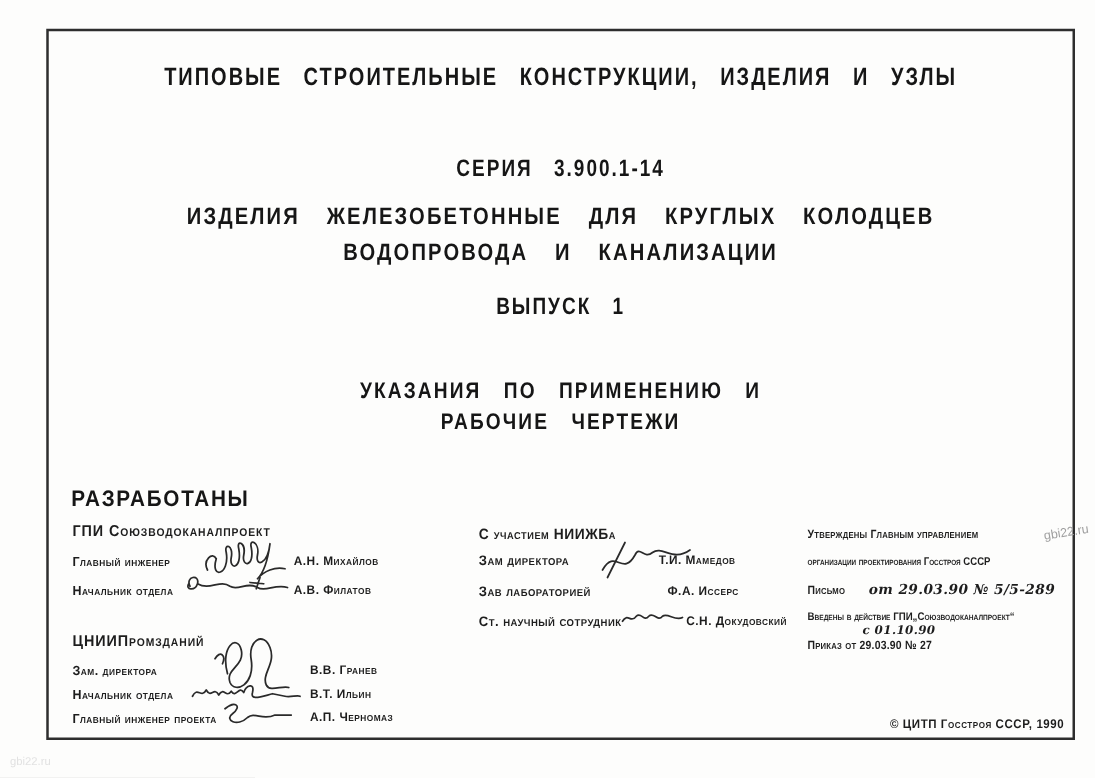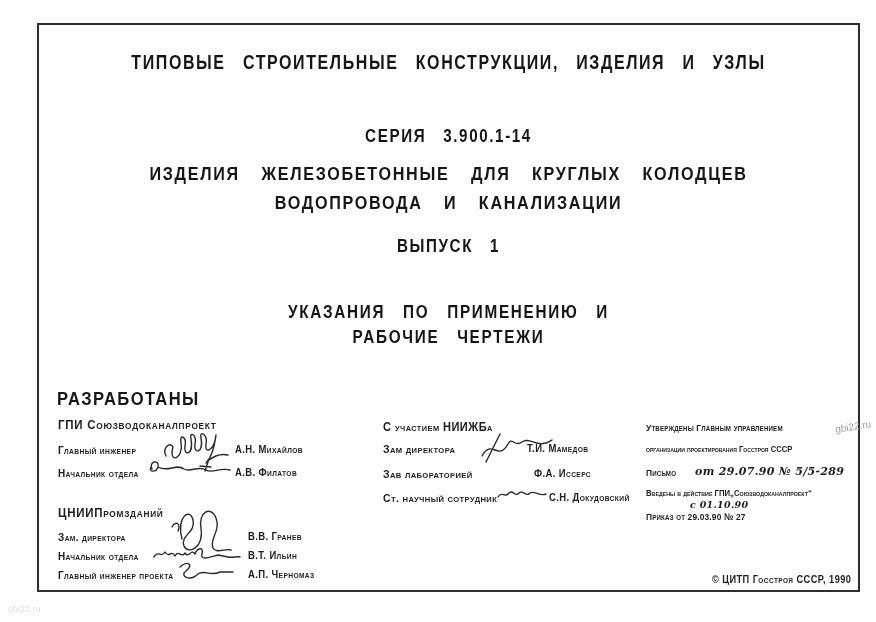--- a/index.html
+++ b/index.html
@@ -106,21 +106,21 @@
   <svg class="sig" style="left:476px; top:430px" width="90" height="38" viewBox="0 0 90 38">
     <path d="M10 32 L24 4 M6 26 C16 8 22 32 32 14 C36 6 39 18 46 12 C54 6 62 20 76 10"></path>
   </svg>
   <svg class="sig" style="left:494px; top:487px" width="56" height="15" viewBox="0 0 56 15">
     <path d="M4 10 C8 3 11 12 15 6 C19 2 21 11 25 6 C29 2 32 11 36 6 C40 3 46 10 52 7"></path>
   </svg>
 
   <div class="abs r1 tx" style="left:646px; top:422px">Утверждены Главным управлением</div>
   <div class="abs r2 tx" style="left:646px; top:444px">организации проектирования Госстроя СССР</div>
   <div class="abs r1 tx" style="left:646px; top:467px">Письмо</div>
-  <div class="abs hand" style="left:695px; top:465px">от 29.07.90 № 5/5-289</div>
+  <div class="abs hand" style="left:695px; top:465px">от 29.03.90 № 5/5-289</div>
   <div class="abs r3 tx" style="left:646px; top:488px">Введены в действие ГПИ„Союзводоканалпроект“</div>
   <div class="abs hand hand2" style="left:646px; top:499px">с 01.10.90</div>
   <div class="abs r1 tx" style="left:646px; top:511px">Приказ от 29.03.90  № 27</div>
 
   <div class="abs copy tx" style="left:712px; top:574px">© ЦИТП Госстроя СССР, 1990</div>
 
   <div class="abs wm" style="left:835px; top:421px">gbi22.ru</div>
   <div class="abs wm2" style="left:8px;   top:604px">gbi22.ru</div>
 
 </div>

